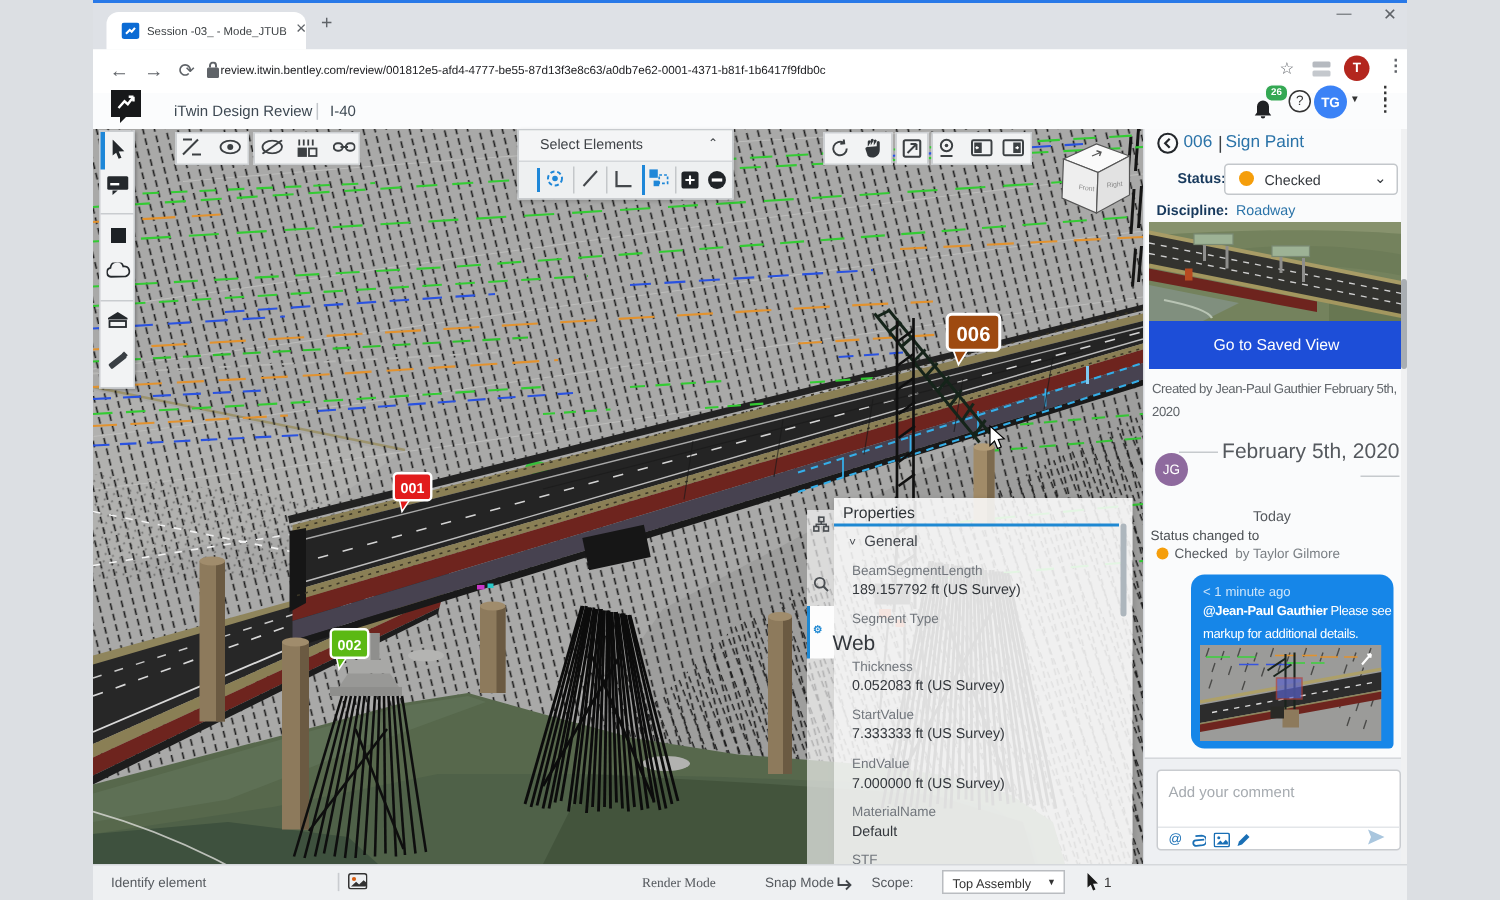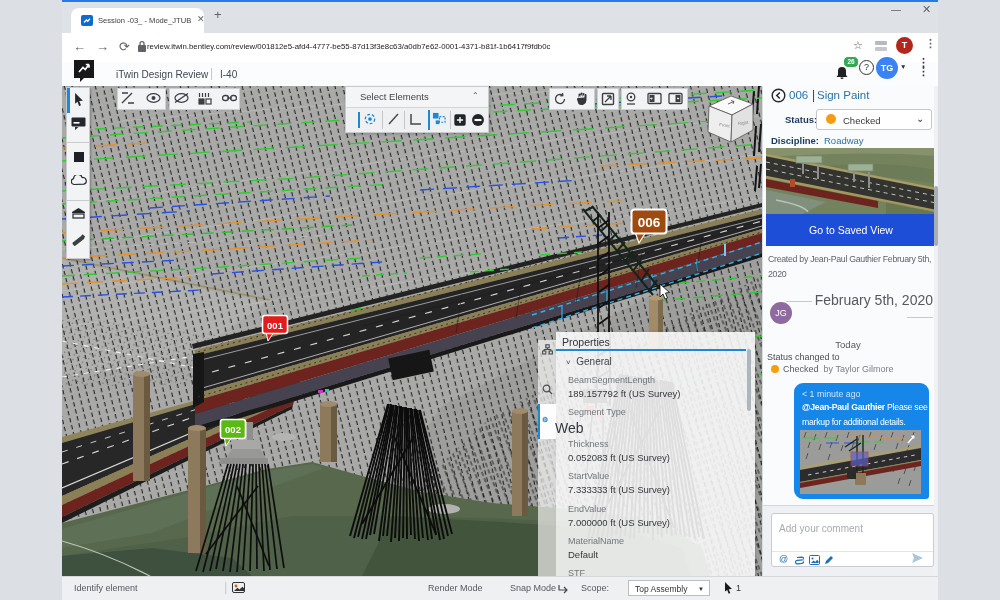--- a/index.html
+++ b/index.html
@@ -664,21 +664,21 @@
 </div>
 
   <div id="statusbar">
     <span class="abs" style="left:12px;top:6px;">Identify element</span>
     <span class="abs" style="left:162px;top:2px;color:#c9ccd0;font-size:13px;">|</span>
     <svg class="abs" style="left:170px;top:5px" width="13" height="11">
         <rect x="0.5" y="0.5" width="12" height="10" rx="1.5" fill="none" stroke="#333"></rect>
         <circle cx="4" cy="4" r="1.4" fill="#d85c10"></circle>
         <path d="M2 9 l3.4-3.2 2 1.8 3-2.8 1.6 1.4 V9 z" fill="#333"></path>
       </svg>
-    <span class="abs" style="left:366px;top:6px;">Render Mode</span>
+    <span class="abs" style="left:366px;top:6px;font-family:Liberation Serif, serif;">Render Mode</span>
     <span class="abs" style="left:448px;top:6px;">Snap Mode</span>
     <svg class="abs" style="left:496px;top:7px" width="11" height="10" viewBox="0 0 11 10">
         <path d="M1 1 v5 h8 M6 3 l3 3 -3 3" fill="none" stroke="#44484c" stroke-width="1.2"></path>
       </svg>
     <span class="abs" style="left:519px;top:6px;">Scope:</span>
     <div class="abs" style="left:566px;top:3px;width:82px;height:16px;background:#fff;border:1px solid #b9bcc0;font-size:8.5px;color:#333;line-height:16px;padding-left:6px;box-sizing:border-box;">Top Assembly <span style="float:right;margin-right:5px;font-size:6px;">▼</span></div>
     <svg class="abs" style="left:662px;top:5px" width="9" height="12" viewBox="0 0 9 12">
         <path d="M1 0 L8 7 L4.7 7.2 L6.3 11 L4.7 11.7 L3.2 7.9 L1 9.6 z" fill="#1a1a1a"></path>
       </svg>
     <span class="abs" style="left:674px;top:6px;color:#333;">1</span>

